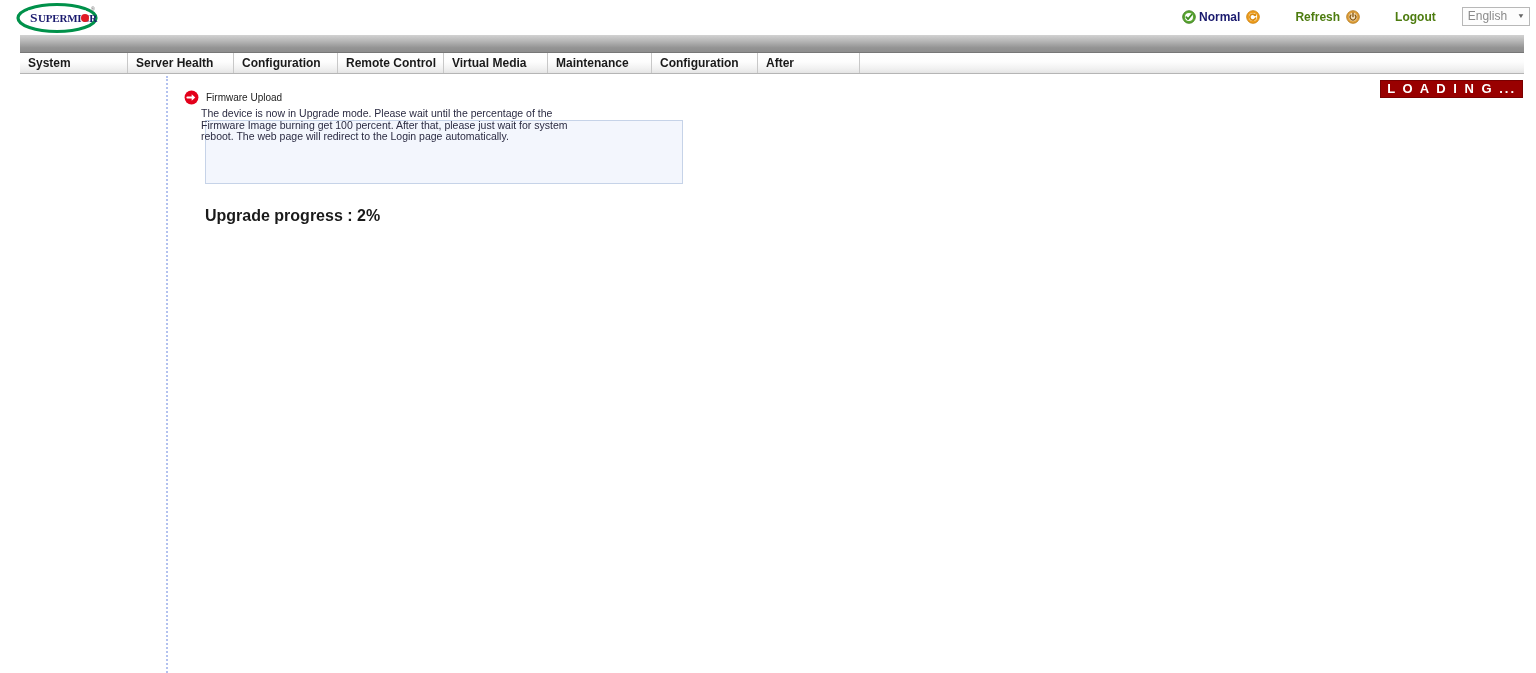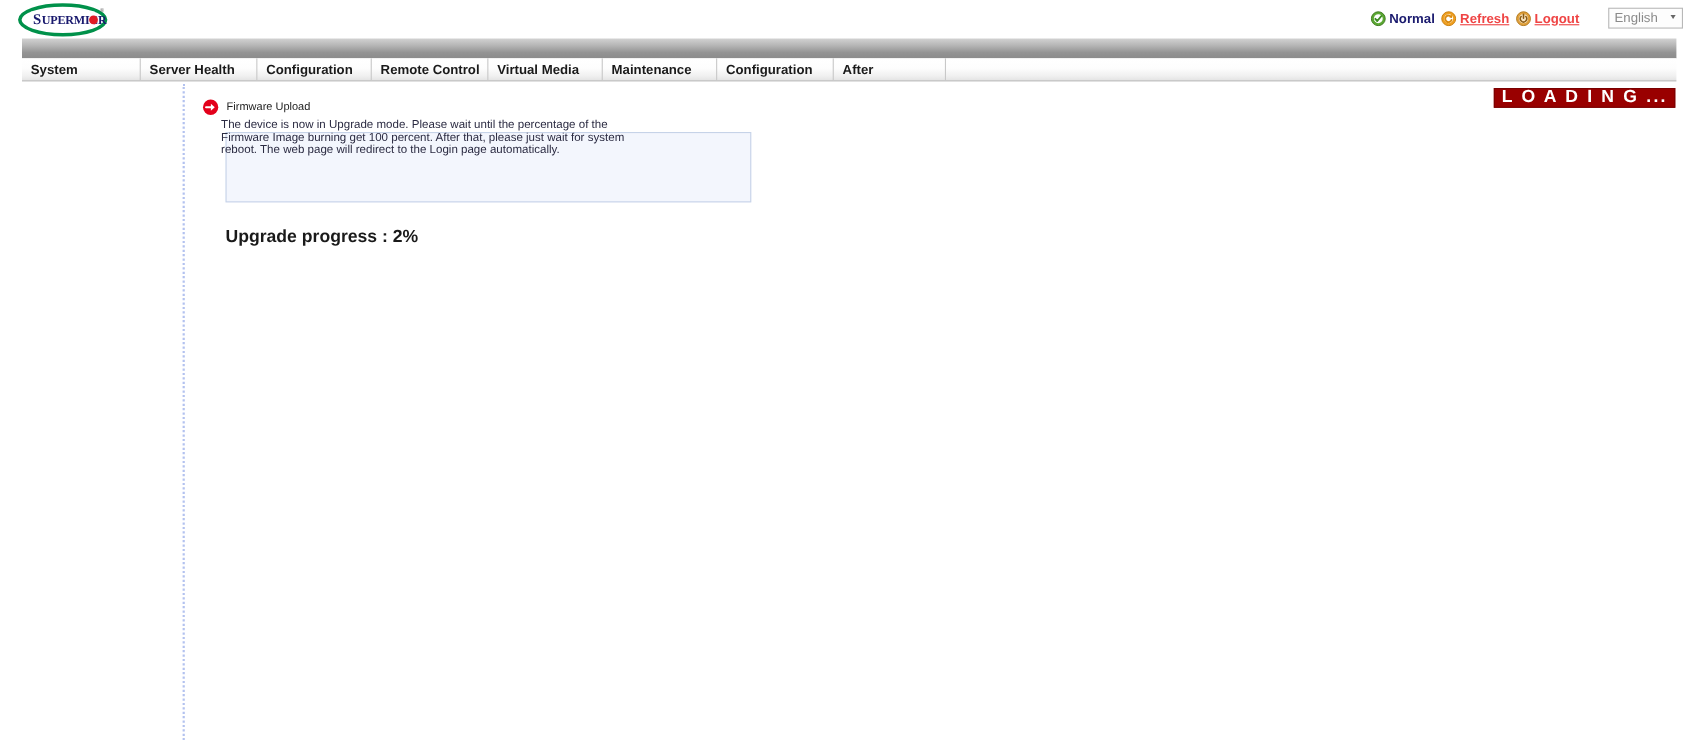--- a/index.html
+++ b/index.html
@@ -47,23 +47,23 @@
     align-items: center;
     gap: 3px;
     white-space: nowrap;
   }
   .tool-label {
     font-size: 12px;
     font-weight: bold;
     color: #1a1a6e;
   }
   .tool-link .tool-label {
-    color: #ef4444;
-    text-decoration: underline;
+    color: #4d7c0f;
     cursor: pointer;
+    margin-left: 32px;
   }
   .tool-icon {
     width: 14px;
     height: 14px;
     display: inline-block;
     flex: 0 0 14px;
   }
   .lang-select {
     margin-left: 20px;
     border: 1px solid #b8b8b8;
@@ -155,21 +155,21 @@
     color: #222;
     font-family: "Liberation Sans", sans-serif;
   }
 
   .loading-badge {
     position: absolute;
     right: 13px;
     top: -6px;
     background: #990000;
     color: #ffffff;
-    font-size: 16px;
+    font-size: 13px;
     font-weight: bold;
     letter-spacing: 2px;
     padding: 2px 6px 3px 6px;
     border: 1px solid #7a0000;
     line-height: 11px;
   }
 
   .msg-box {
     position: absolute;
     left: 21px;

